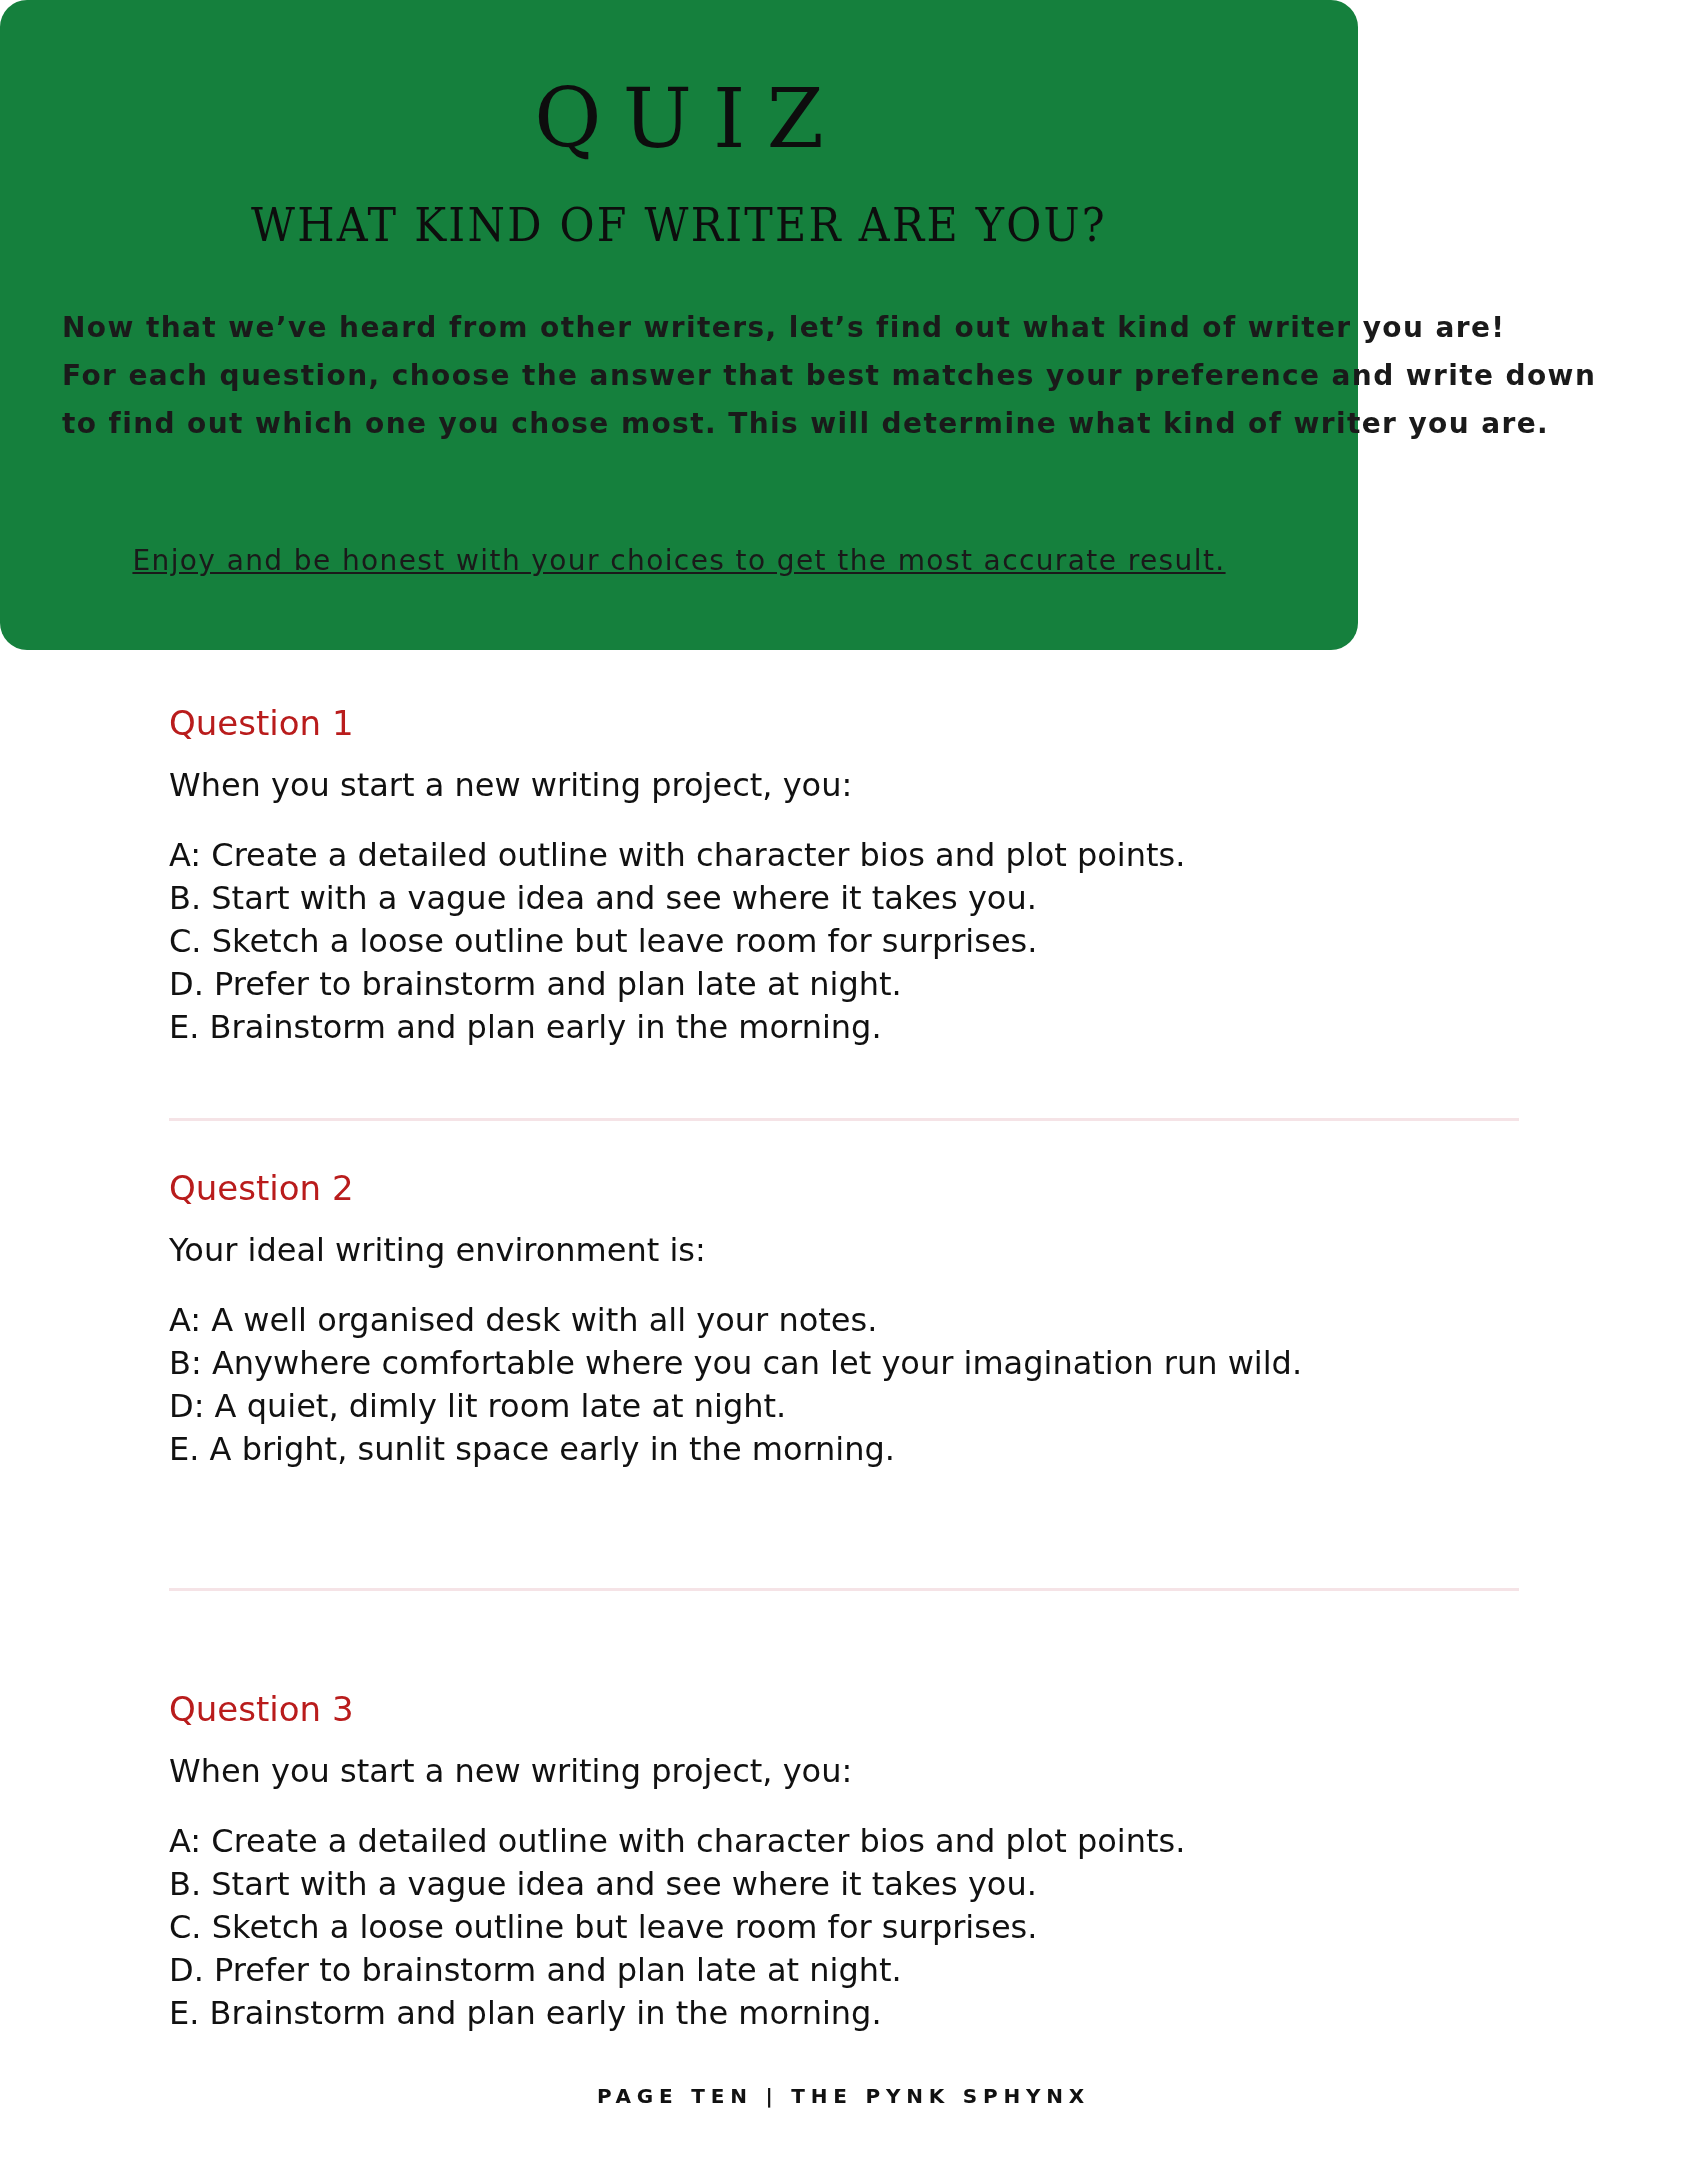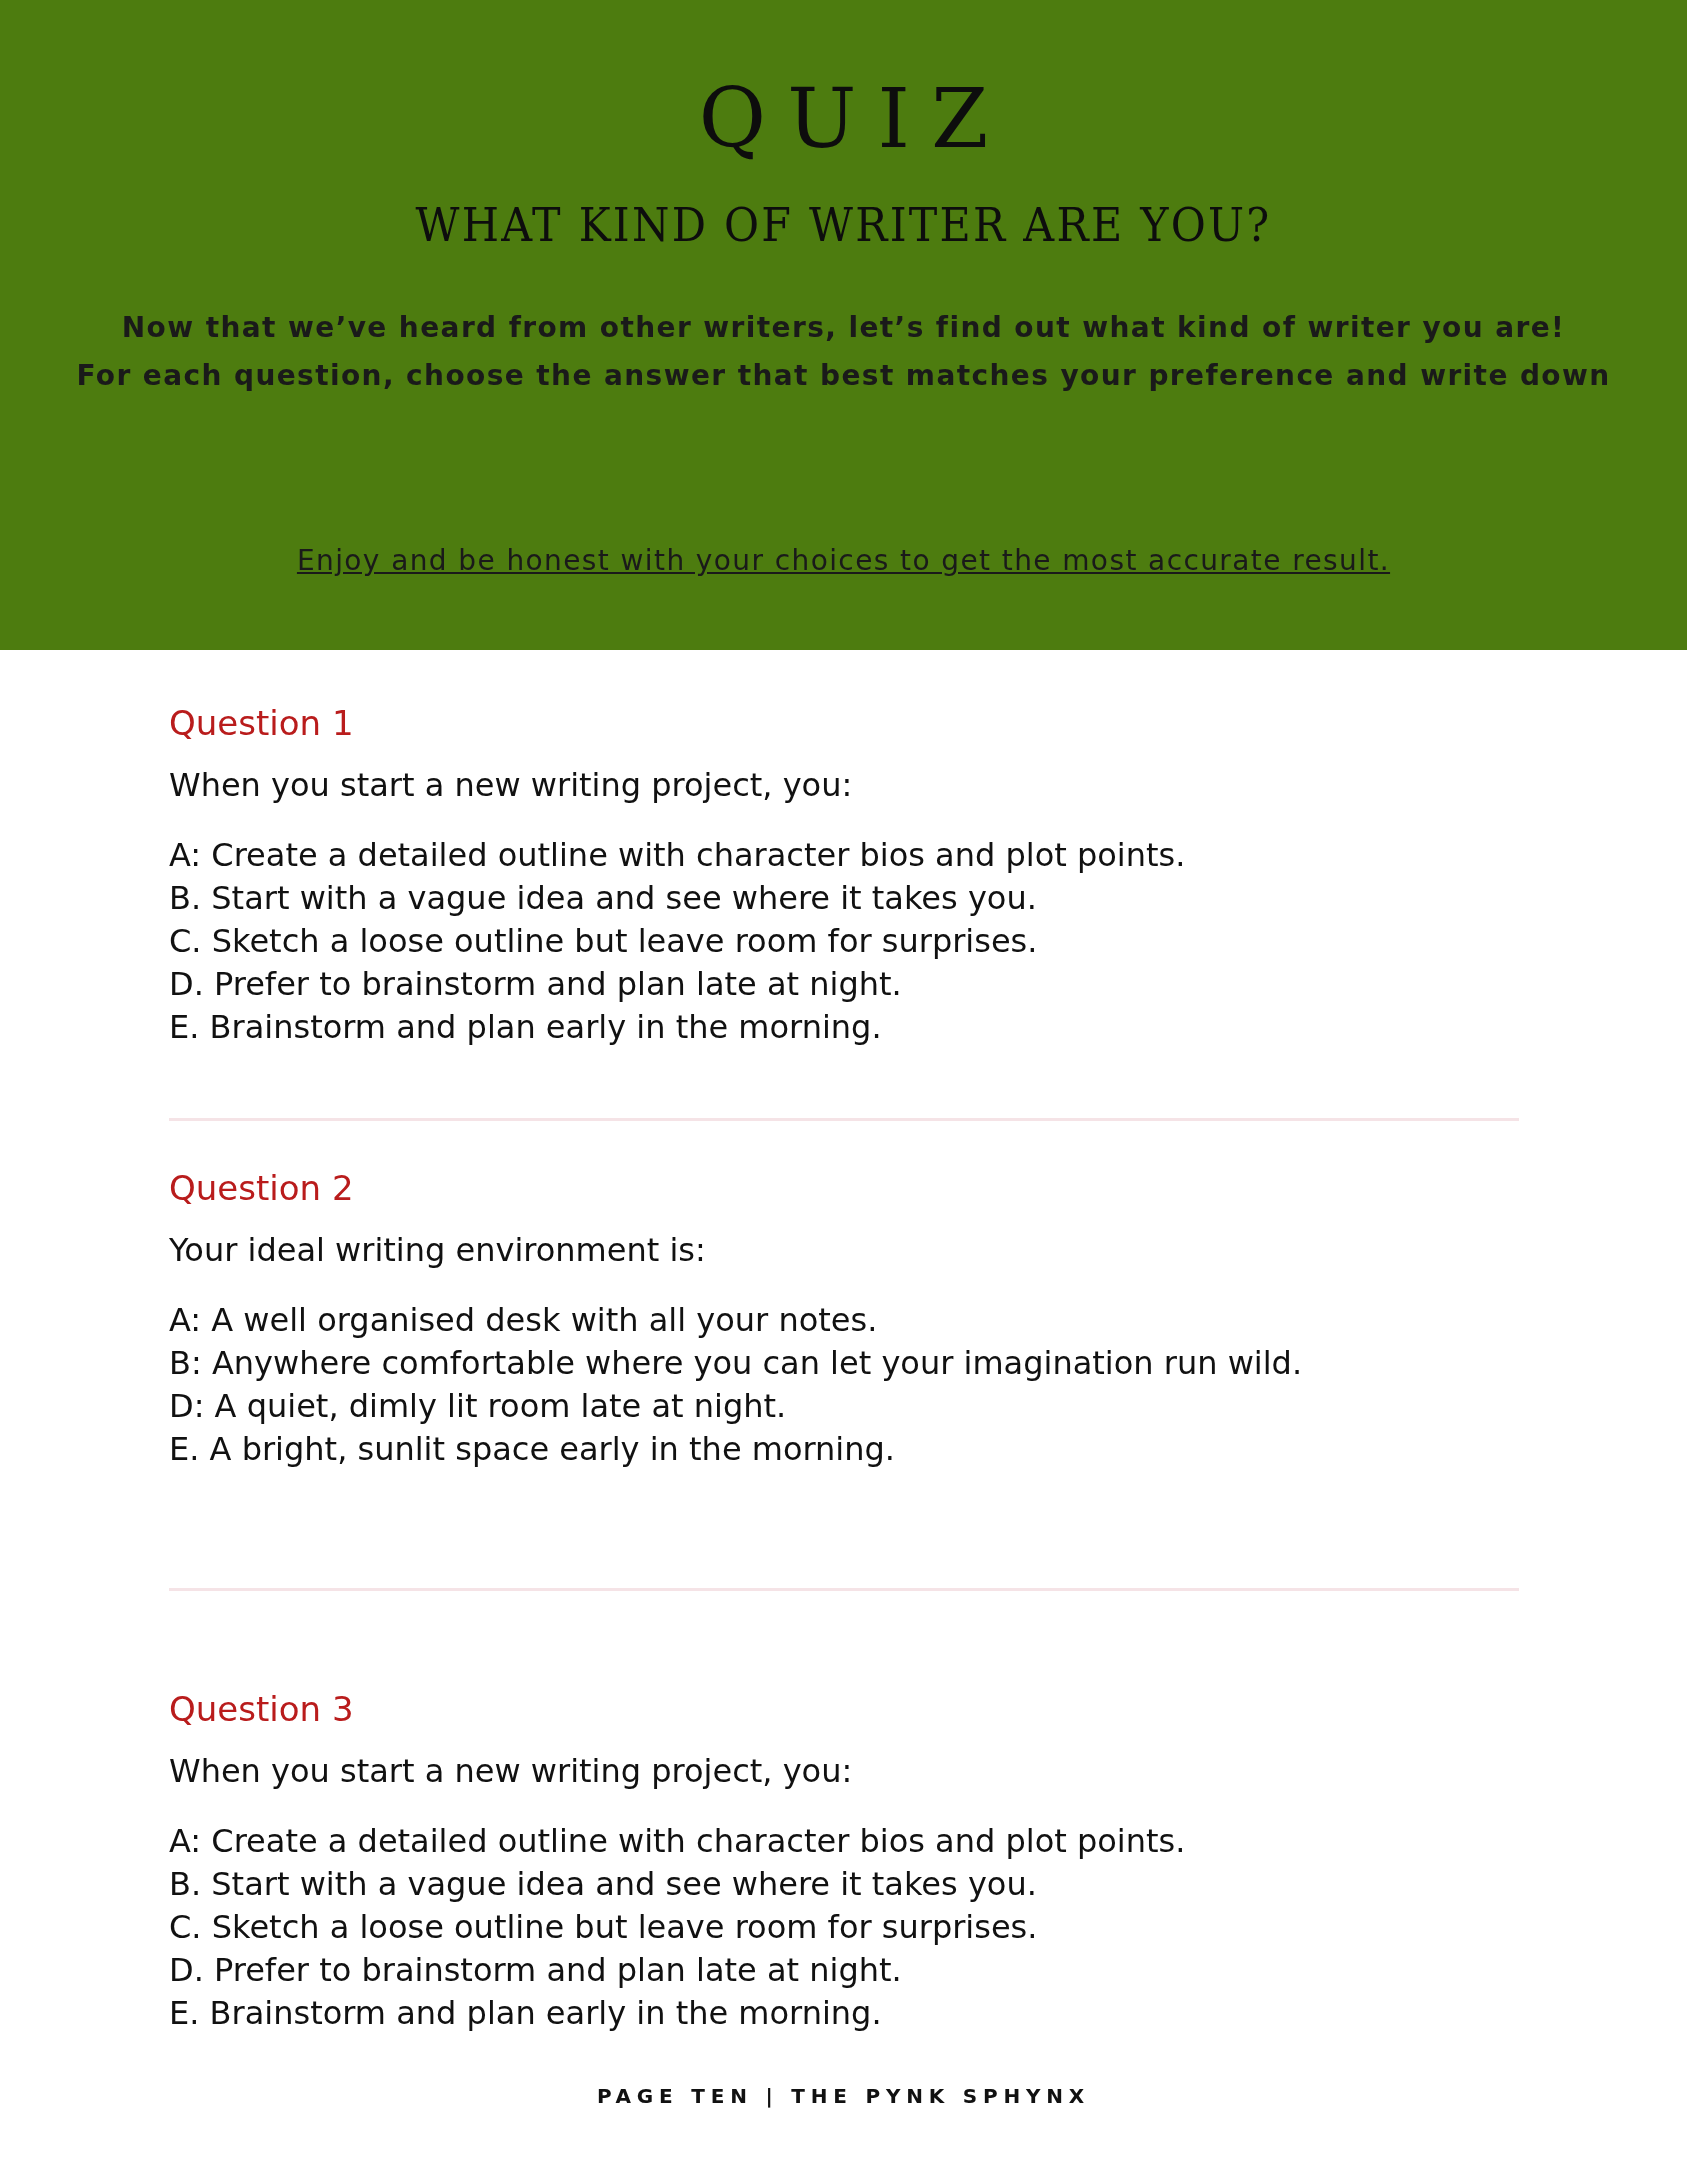--- a/index.html
+++ b/index.html
@@ -11,23 +11,24 @@
       width: 1687px;
       height: 2183px;
       position: relative;
       overflow: hidden;
       font-family: "DejaVu Sans", sans-serif;
       color: #111111;
     }
     .hero {
       position: absolute;
       left: 0; top: 0;
-      width: 1687px;
+      width: 1358px;
       height: 650px;
-      background: #4d7c0f;
+      background: #15803d;
+      border-radius: 27px;
     }
     .hero-title {
       position: absolute;
       left: 0; right: 0;
       top: 70px;
       text-align: center;
       font-family: "DejaVu Serif", serif;
       font-weight: normal;
       font-size: 82px;
       line-height: 97px;
@@ -135,20 +136,21 @@
   </style>
 </head>
 <body>
 
 <div class="hero">
   <h1 class="hero-title">QUIZ</h1>
   <h2 class="hero-subtitle">WHAT KIND OF WRITER ARE YOU?</h2>
   <p class="hero-intro">
     <span class="line">Now that we’ve heard from other writers, let’s find out what kind of writer you are!</span>
     <span class="line">For each question, choose the answer that best matches your preference and write down</span>
+    <span class="line">to find out which one you chose most. This will determine what kind of writer you are.</span>
   </p>
   <p class="hero-note">Enjoy and be honest with your choices to get the most accurate result.</p>
 </div>
 
 <section class="question" style="top:702px;">
   <h3 class="q-heading">Question 1</h3>
   <p class="q-prompt">When you start a new writing project, you:</p>
   <ul class="q-answers">
     <li>A: Create a detailed outline with character bios and plot points.</li>
     <li>B. Start with a vague idea and see where it takes you.</li>

